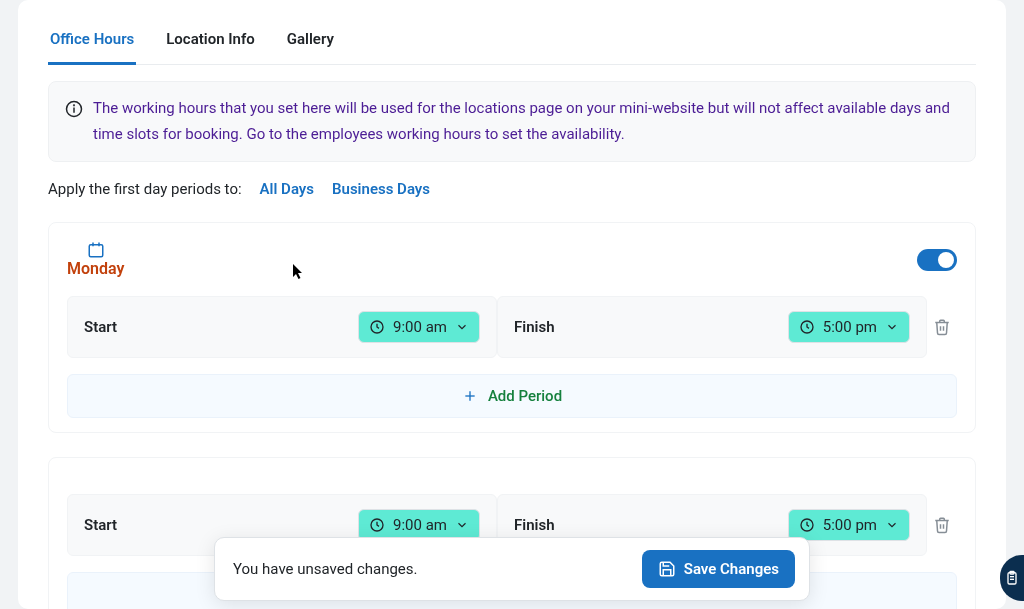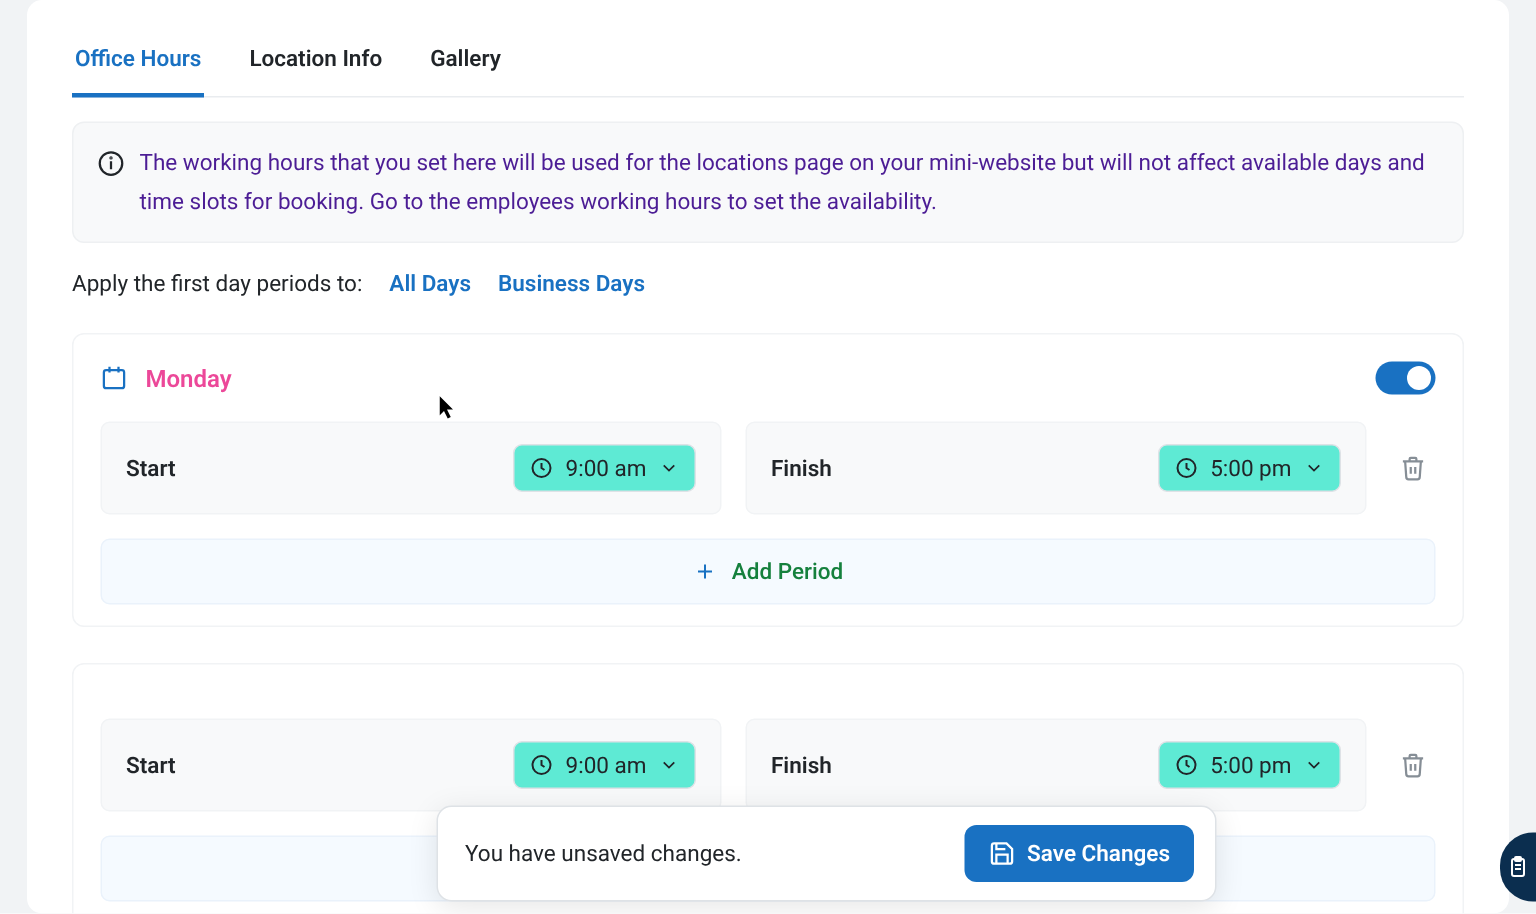--- a/index.html
+++ b/index.html
@@ -78,24 +78,24 @@
       padding: 18px 18px 14px 18px;
     }
     .day-header {
       display: flex;
       align-items: center;
       justify-content: space-between;
     }
     .day-title {
       display: flex;
       align-items: center;
-      gap: 12px;
       font-size: 16px;
       font-weight: 600;
-      color: #ec4899;
+      color: #c2410c;
+      flex-direction: column;
     }
     .toggle {
       width: 40px;
       height: 22px;
       background: #1971c2;
       border-radius: 11px;
       position: relative;
       cursor: pointer;
     }
     .toggle::after {
@@ -103,21 +103,20 @@
       position: absolute;
       width: 16px;
       height: 16px;
       background: #fff;
       border-radius: 50%;
       top: 3px;
       right: 3px;
     }
     .period-row {
       display: flex;
-      gap: 16px;
       align-items: center;
       margin-top: 18px;
     }
     .field {
       flex: 1;
       background: #f8f9fa;
       border: 1px solid #f1f3f5;
       border-radius: 6px;
       padding: 14px 16px;
       display: flex;
@@ -166,33 +165,32 @@
       color: #15803d;
       font-weight: 500;
       font-size: 15px;
       cursor: pointer;
     }
     .save-bar {
       position: absolute;
       bottom: 8px;
       left: 50%;
       transform: translateX(-50%);
-      width: 520px;
+      width: 596px;
       background: #fff;
       border: 1px solid #dee2e6;
       border-radius: 10px;
       box-shadow: 0 4px 20px rgba(0,0,0,0.1);
       display: flex;
       align-items: center;
       justify-content: space-between;
       padding: 12px 14px 12px 18px;
       font-size: 15px;
       color: #212529;
       z-index: 10;
-      margin-left: 39px;
     }
     .save-btn {
       display: inline-flex;
       align-items: center;
       gap: 8px;
       background: #1971c2;
       color: #fff;
       font-weight: 600;
       font-size: 15px;
       border-radius: 8px;

